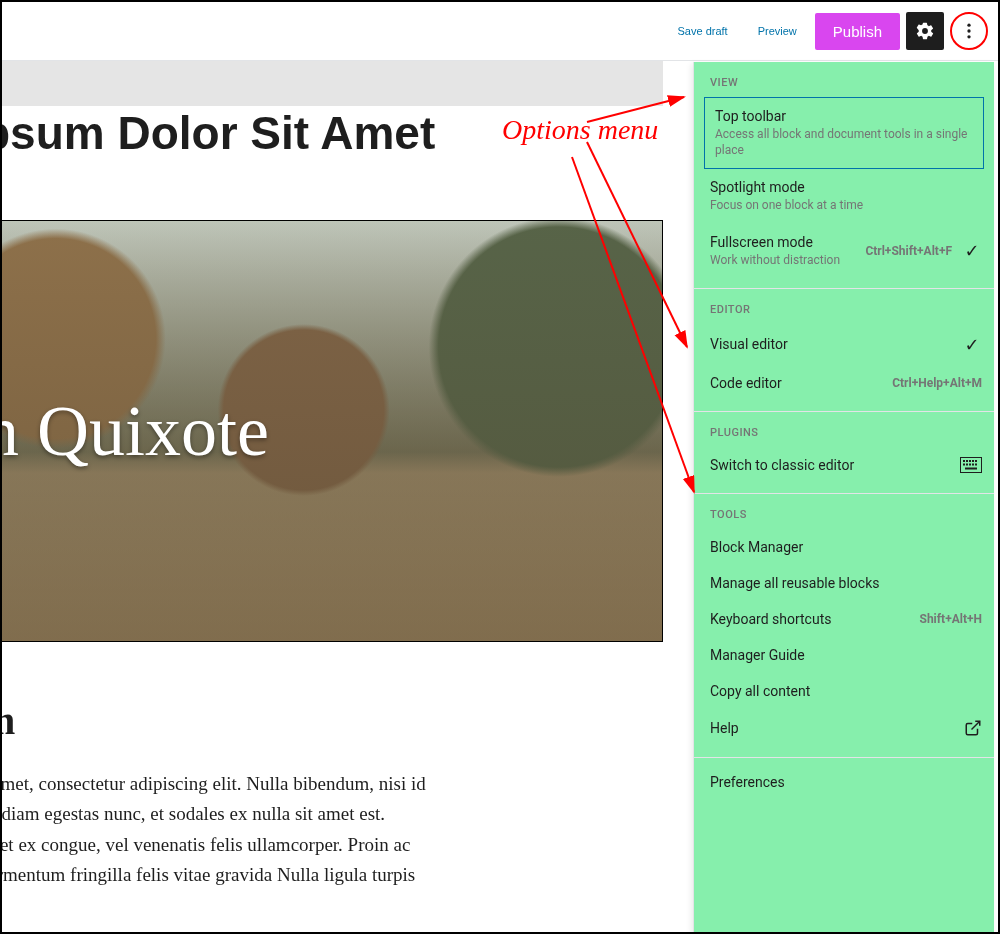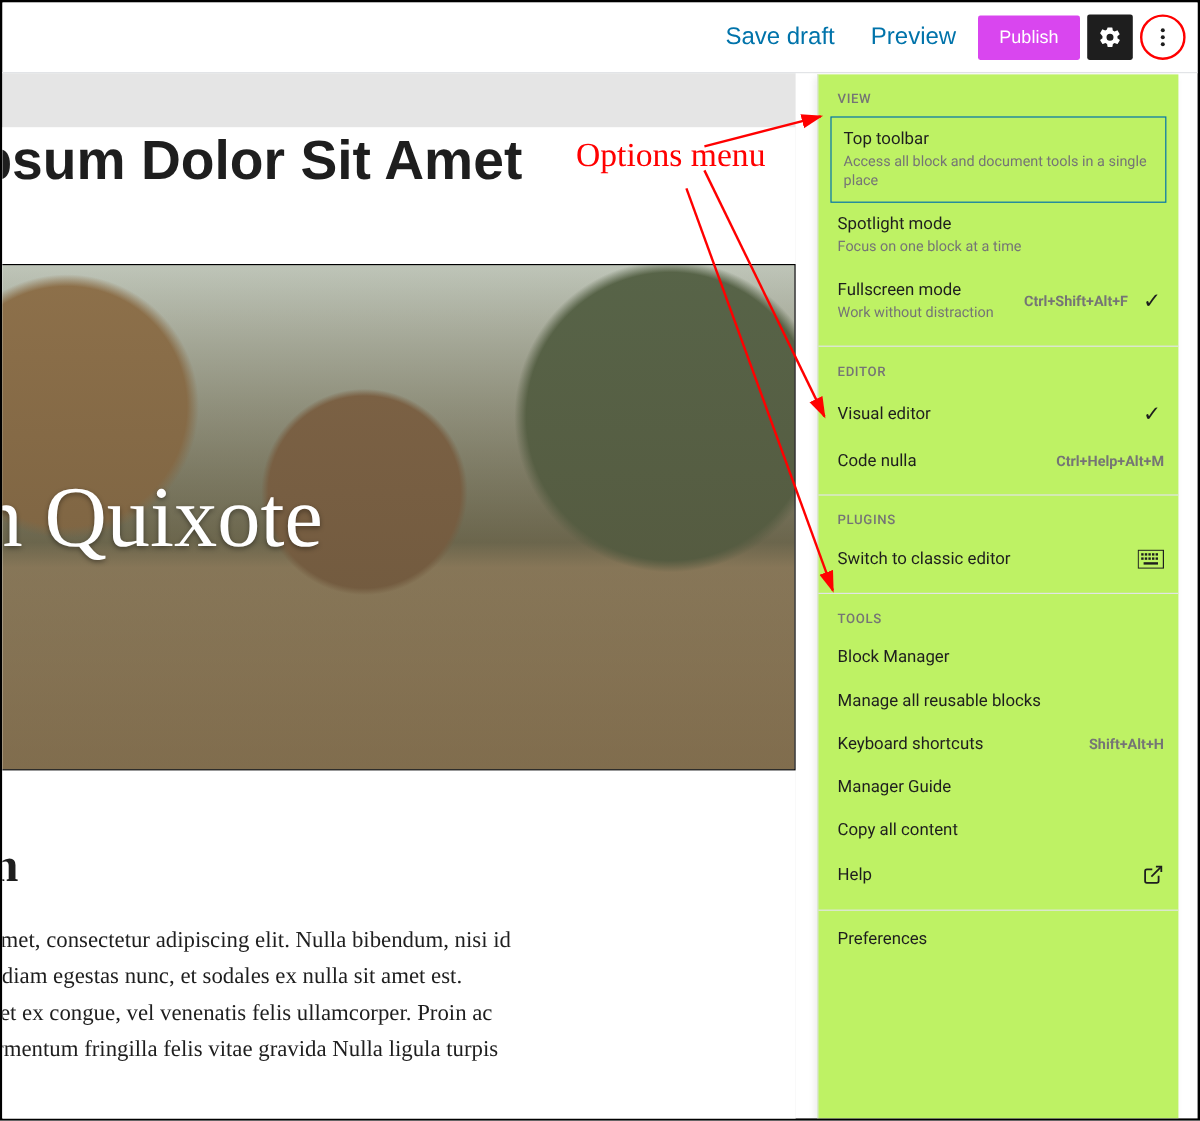--- a/index.html
+++ b/index.html
@@ -28,21 +28,21 @@
     padding: 0 10px;
     gap: 6px;
     background: #fff;
     position: relative;
     z-index: 5;
   }
   .link-btn {
     background: none;
     border: none;
     color: #0073aa;
-    font-size: 20px;
+    font-size: 11px;
     padding: 8px 12px;
     cursor: pointer;
   }
   .primary-btn {
     background: #d946ef;
     color: #fff;
     border: none;
     font-size: 15px;
     padding: 10px 18px;
     border-radius: 2px;
@@ -136,25 +136,25 @@
     margin-top: 25px;
     padding-left: 10px;
     padding-right: 10px;
     white-space: pre-line;
   }
 
   
   .options-panel {
     position: absolute;
     top: 60px;
-    right: 16px;
+    right: 4px;
     width: 300px;
     bottom: 0;
     border-left: 1px solid #e2e4e7;
-    background: #bef264;
+    background: #86efac;
     box-shadow: -2px 2px 6px rgba(0,0,0,0.08);
     z-index: 10;
     margin-left: 48px;
   }
   .section-label {
     font-size: 11px;
     font-weight: 500;
     letter-spacing: 0.5px;
     color: #757575;
     text-transform: uppercase;
@@ -186,21 +186,21 @@
   
   .anno {
     position: absolute;
     color: #ff0000;
     font-family: "Times New Roman", serif;
     font-size: 28px;
     font-weight: 400;
     z-index: 20;
     pointer-events: none;
   }
-  .anno-text { position:absolute; left:478px; top:113px; text-align:center; line-height:1.05; }
+  .anno-text { position:absolute; left:500px; top:113px; text-align:center; line-height:1.05;font-style:italic; }
   svg.arrows { position:absolute; top:0; left:0; width:1000px; height:934px; pointer-events:none; z-index:20; }
 </style>
 </head>
 <body>
 
 <div class="frame">
 
   <div class="topbar">
     <button class="link-btn">Save draft</button>
     <button class="link-btn">Preview</button>
@@ -266,21 +266,21 @@
     <div class="menu-group">
       <div class="section-label">EDITOR</div>
       <div class="menu-item">
         <div class="left">
             <div class="label">Visual editor</div>
           </div>
         <div class="check">✓</div>
       </div>
       <div class="menu-item">
         <div class="left">
-            <div class="label">Code nulla</div>
+            <div class="label">Code editor</div>
           </div>
         <div class="shortcut">Ctrl+Help+Alt+M</div>
       </div>
     </div>
 
     <div class="menu-group">
       <div class="section-label">PLUGINS</div>
       <div class="menu-item">
         <div class="left">
             <div class="label">Switch to classic editor</div>

